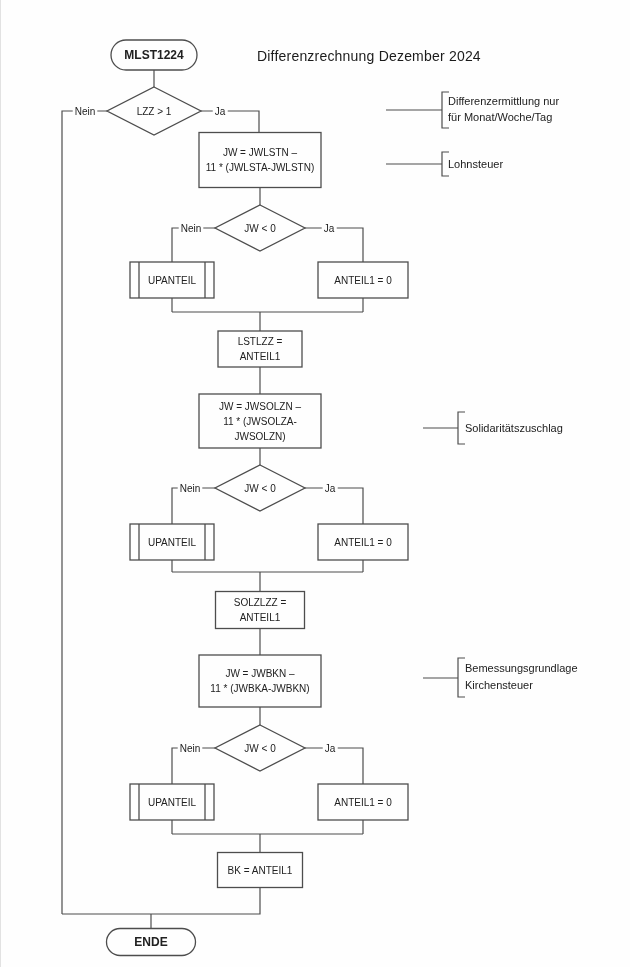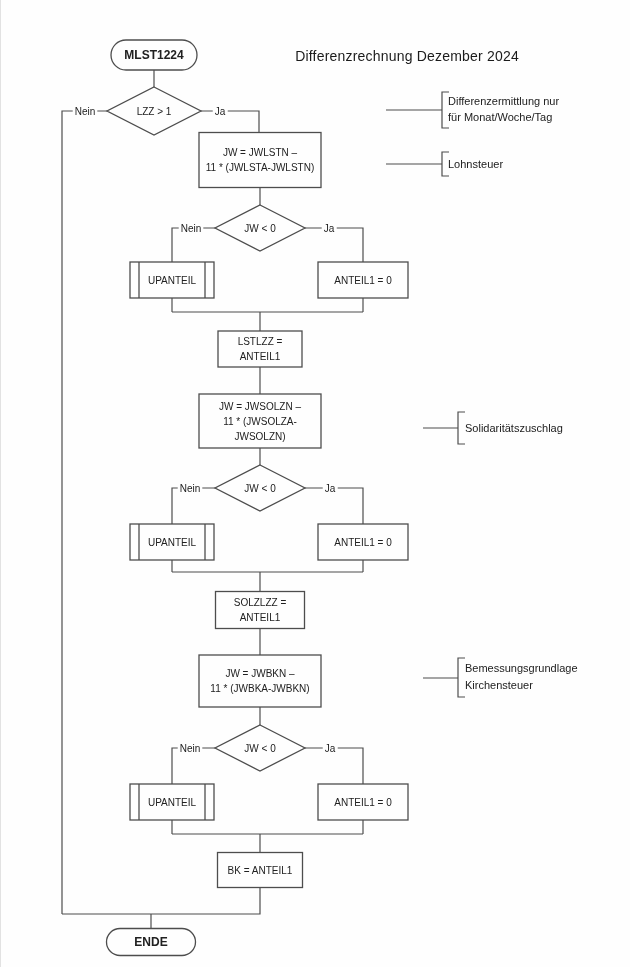--- a/index.html
+++ b/index.html
@@ -10,21 +10,21 @@
     background:#fefefe;
     font-family:"Liberation Sans", sans-serif;
     overflow:hidden;
   }
   .scan-edge{
     position:absolute;left:0;top:0;width:1px;height:100%;
     background:#e2e2e2;
   }
   .title{
     position:absolute;left:257px;top:48px;width:262px;
-    text-align:right;
+    text-align:left;
     font-size:14px;color:#1b1b1b;
     letter-spacing:.2px;
     white-space:nowrap;
   }
   svg{position:absolute;left:0;top:0;}
   svg text{font-family:"Liberation Sans", sans-serif;}
 </style>
 </head>
 <body>
 

